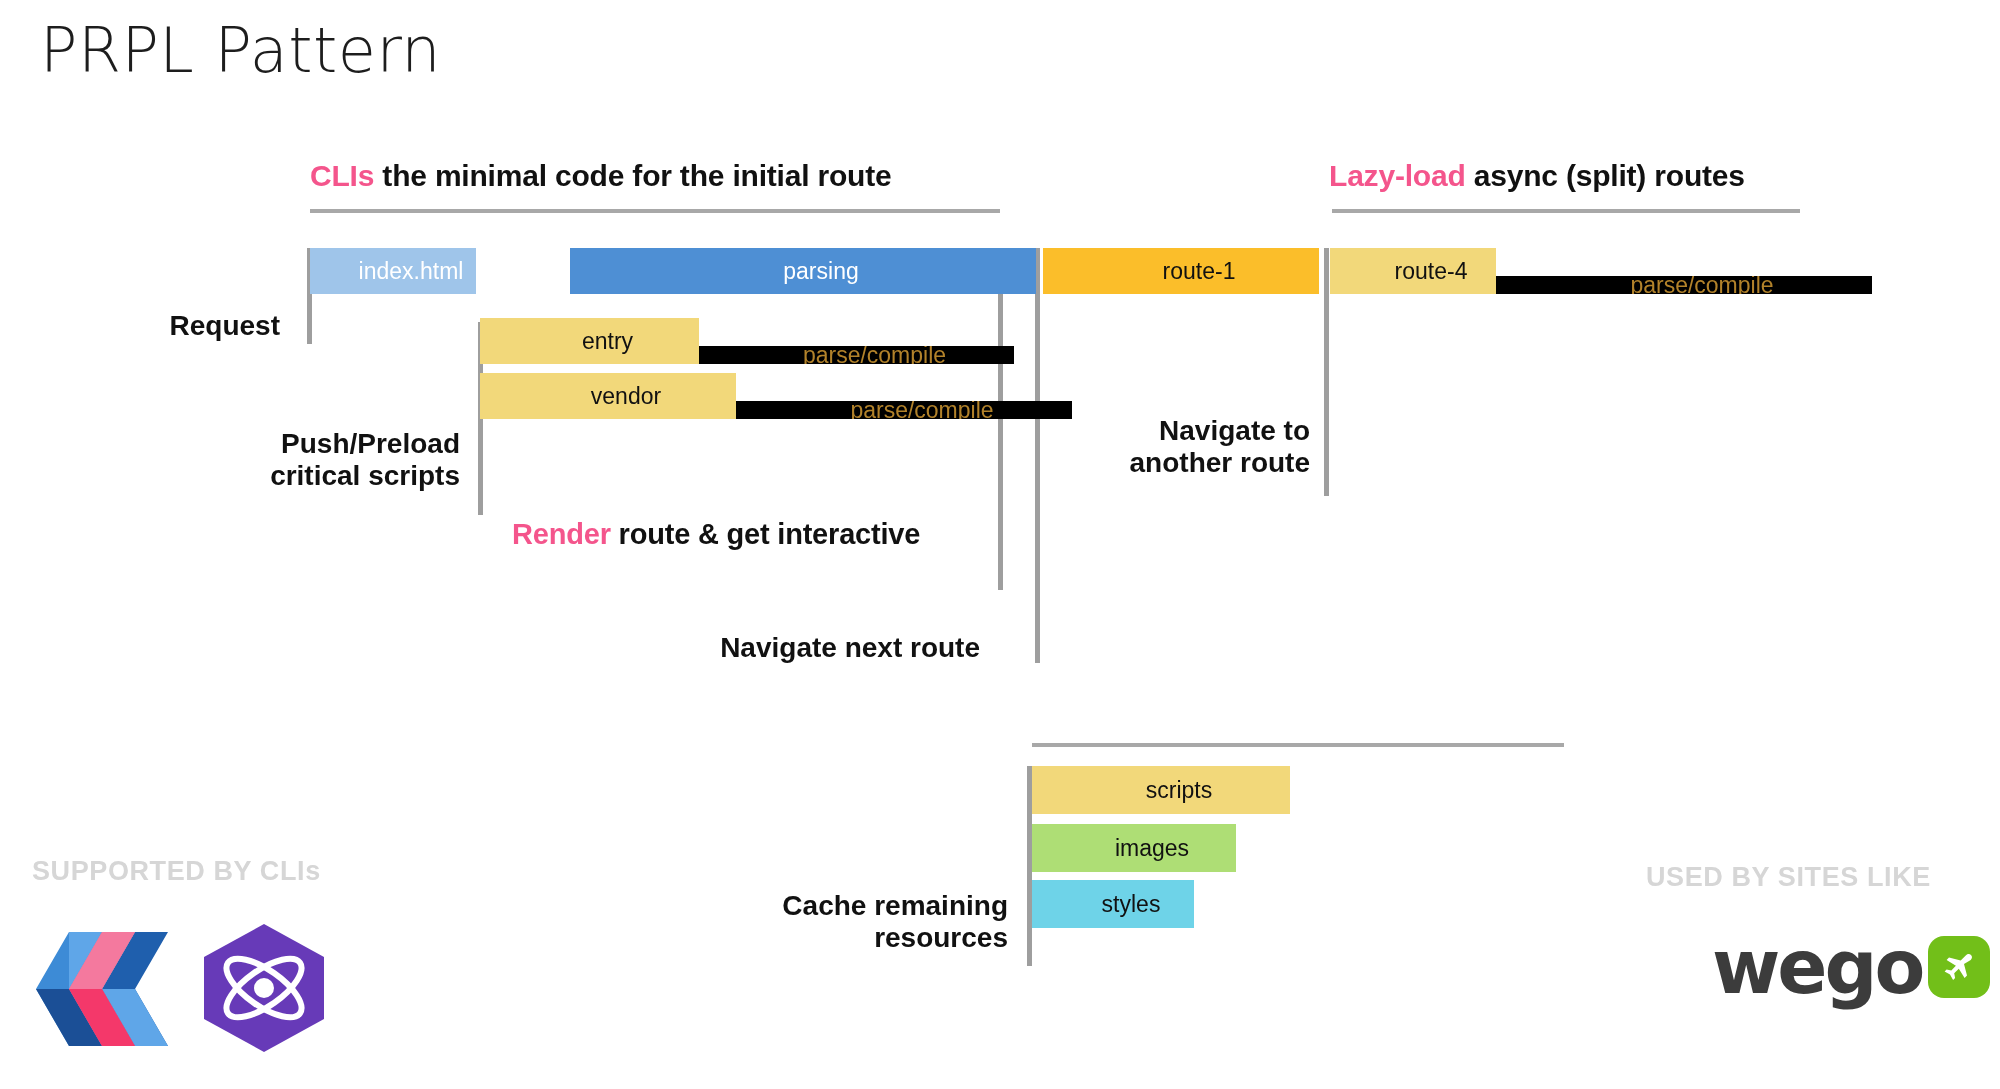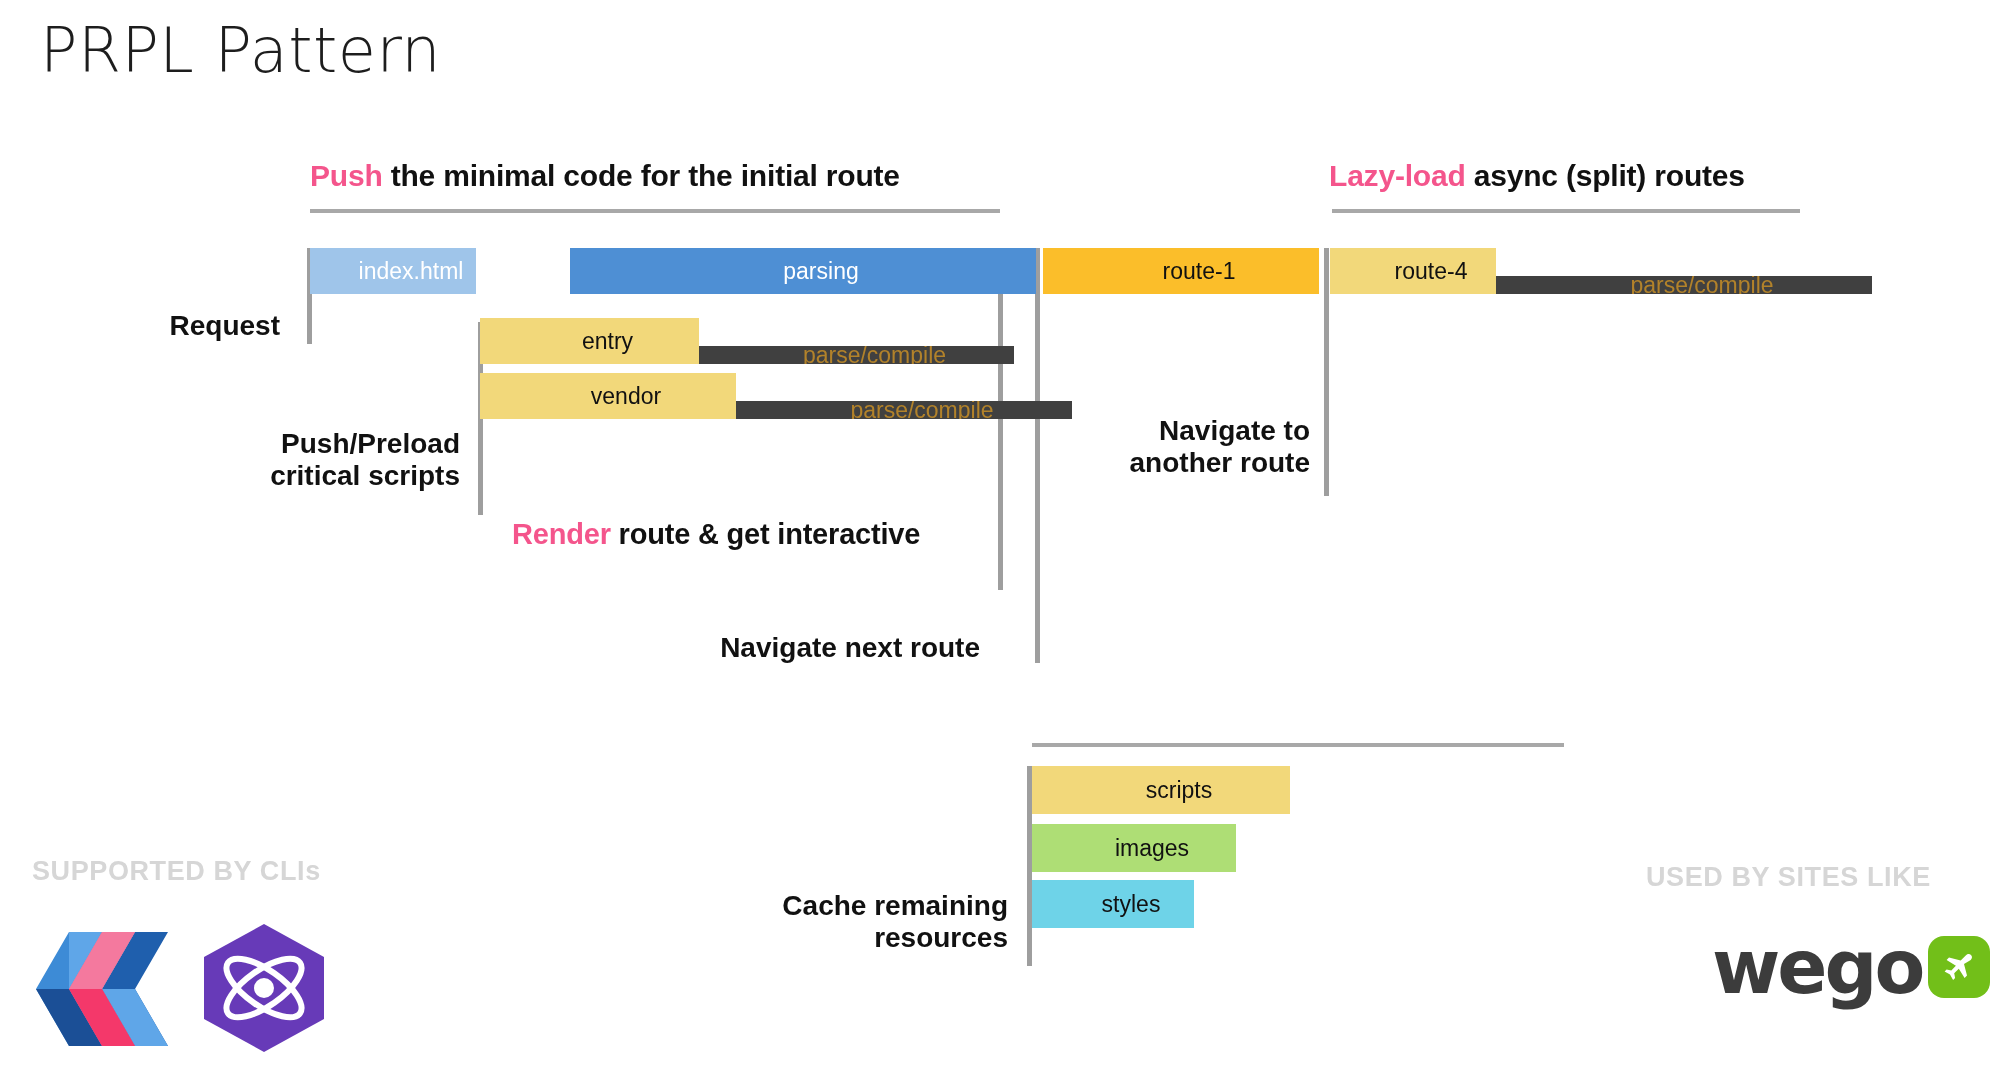--- a/index.html
+++ b/index.html
@@ -69,21 +69,21 @@
     align-items: center;
     justify-content: center;
     font-size: 23px;
     white-space: nowrap;
     overflow: hidden;
     padding-left: 36px;
   }
   .seg.idxhtml   { background:#9fc5ea; color:#ffffff; }
   .seg.parsing   { background:#4e8fd4; color:#ffffff; }
   .seg.lightamber{ background:#f2d87a; color:#111111; }
-  .seg.amber     { background:#404040; color:#b2822a;margin-top:28px; }
+  .seg.amber     { background:#000000; color:#b2822a;margin-top:28px; }
   .seg.amberdark { background:#fbbe2a; color:#111111; }
   .seg.scripts   { background:#f2d87a; color:#111111; }
   .seg.images    { background:#aede75; color:#111111; }
   .seg.styles    { background:#6ed3e8; color:#111111; }
 
   
   .side-label {
     position: absolute;
     font-size: 28px;
     font-weight: bold;
@@ -130,21 +130,21 @@
   }
 </style>
 </head>
 <body>
 
 <div id="stage">
 
   <div class="page-title">PRPL Pattern</div>
 
   <div class="section-heading" style="left:310px; top:159px;">
-    <span class="accent">Push</span><span> the minimal code for the initial route</span>
+    <span class="accent">CLIs</span><span> the minimal code for the initial route</span>
   </div>
   <div class="heading-rule" style="left:310px; top:209px; width:690px;"></div>
 
   <div class="section-heading" style="left:1329px; top:159px;">
     <span class="accent">Lazy-load</span><span> async (split) routes</span>
   </div>
   <div class="heading-rule" style="left:1332px; top:209px; width:468px;"></div>
 
   <div class="rail" style="left:307px; top:248px; height:96px;"></div>
   <div class="rail" style="left:478px; top:322px; height:193px;"></div>

